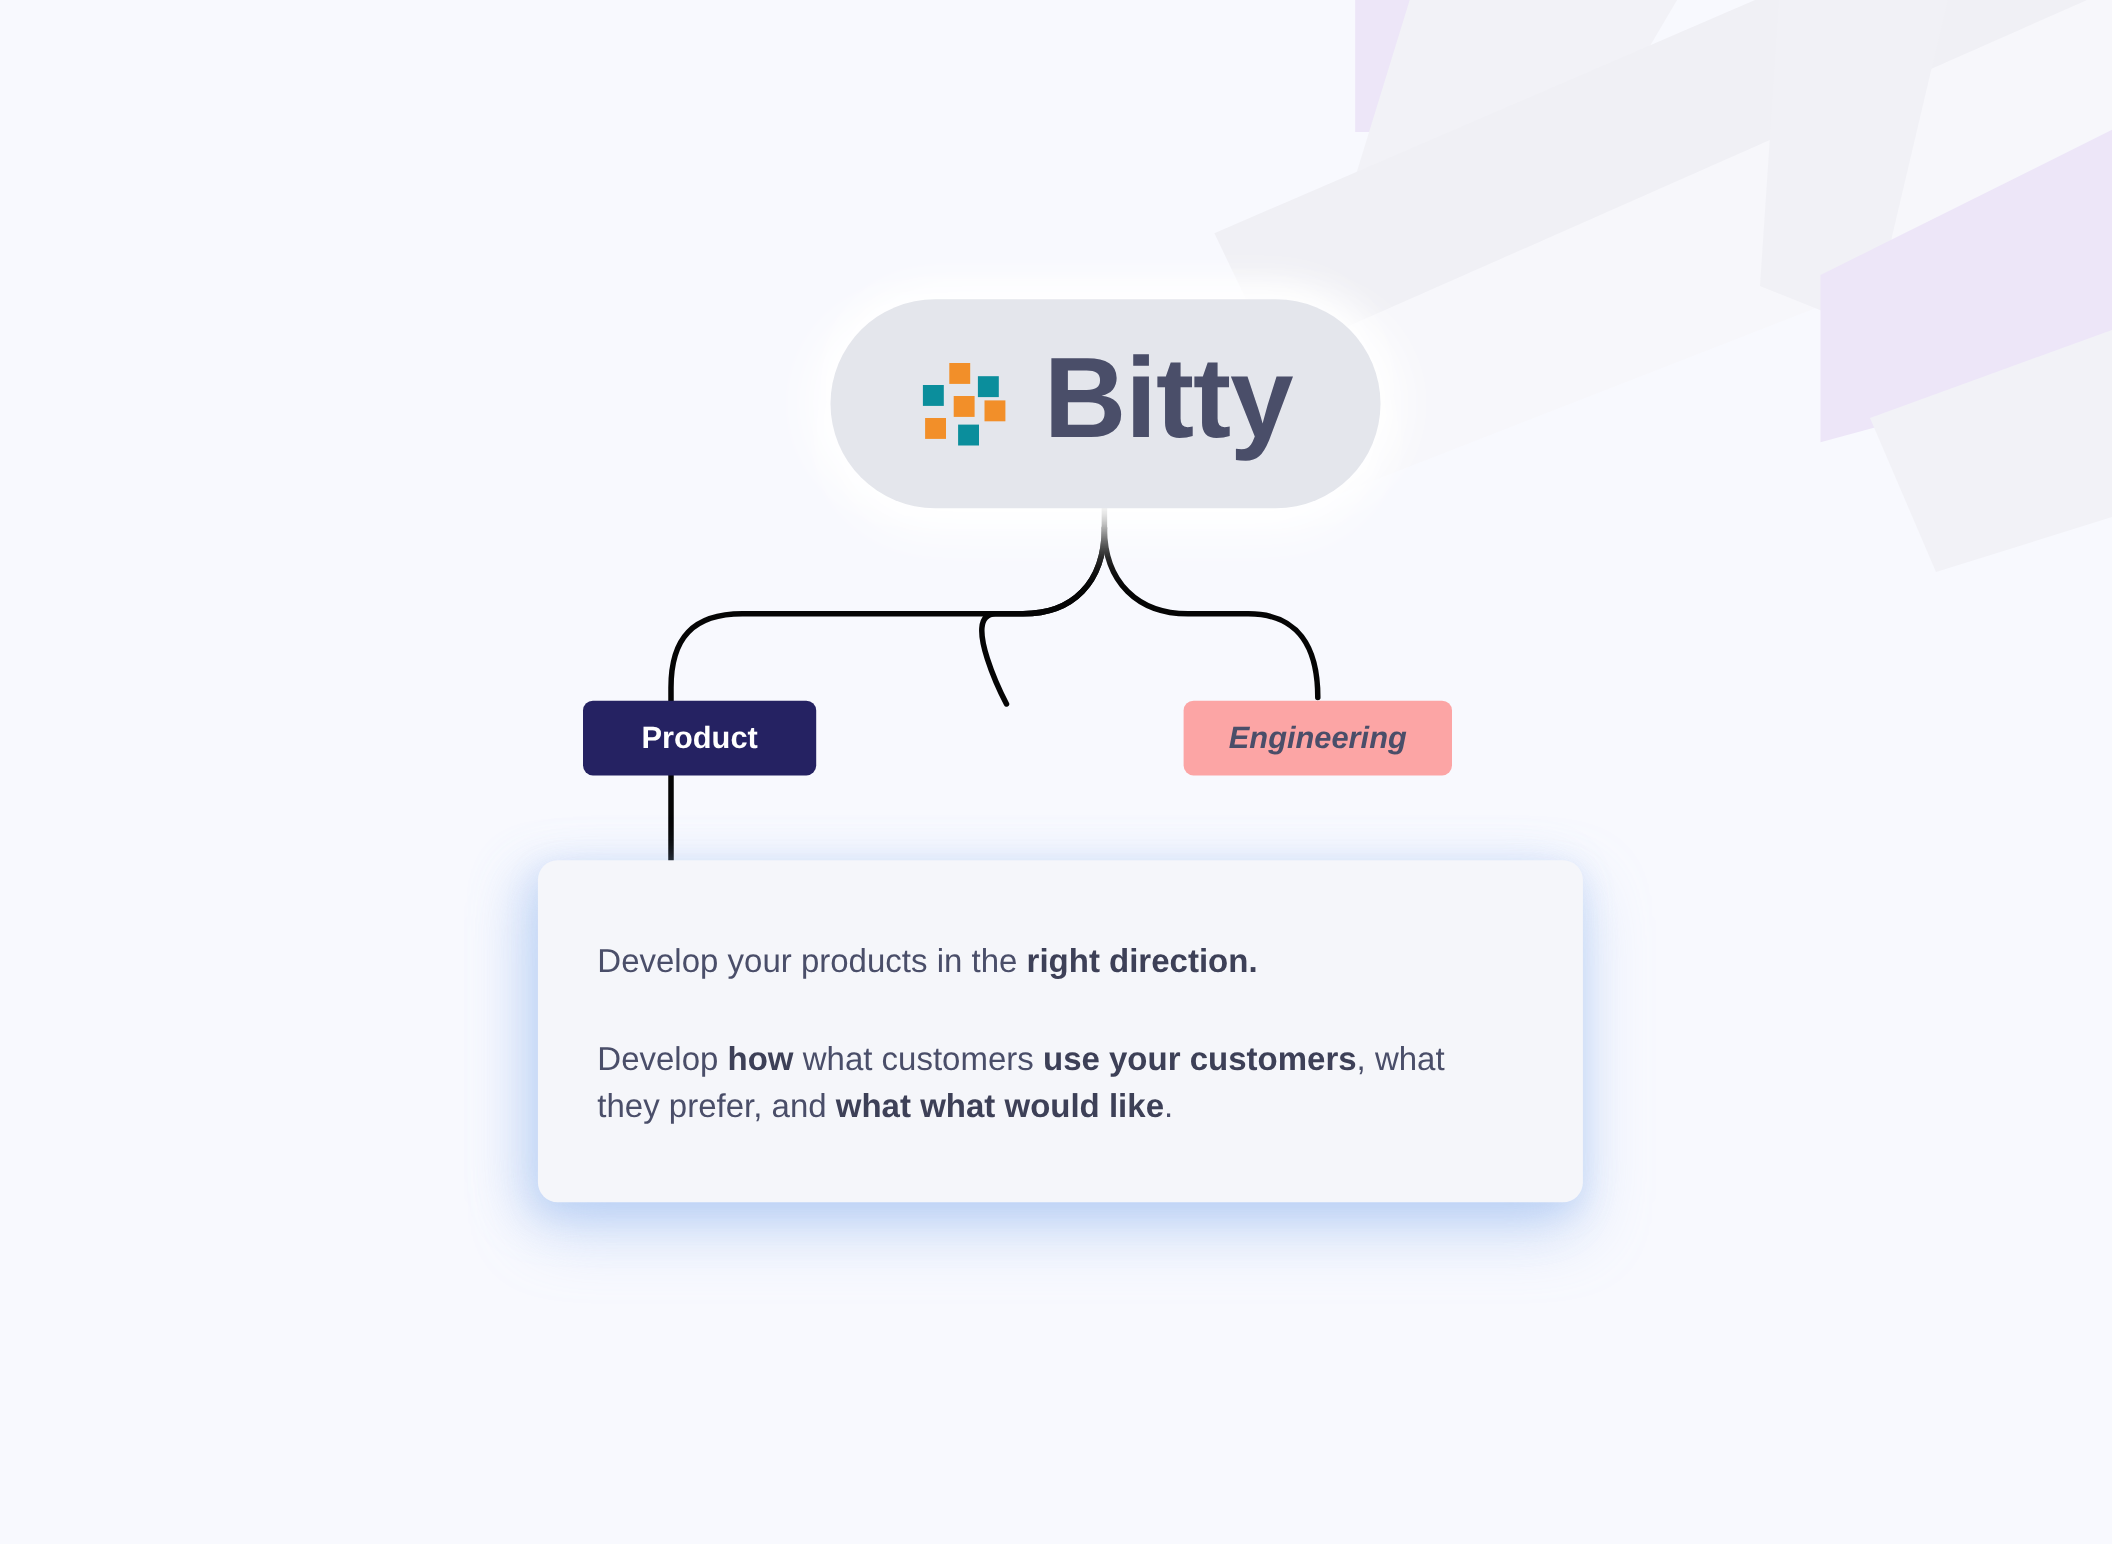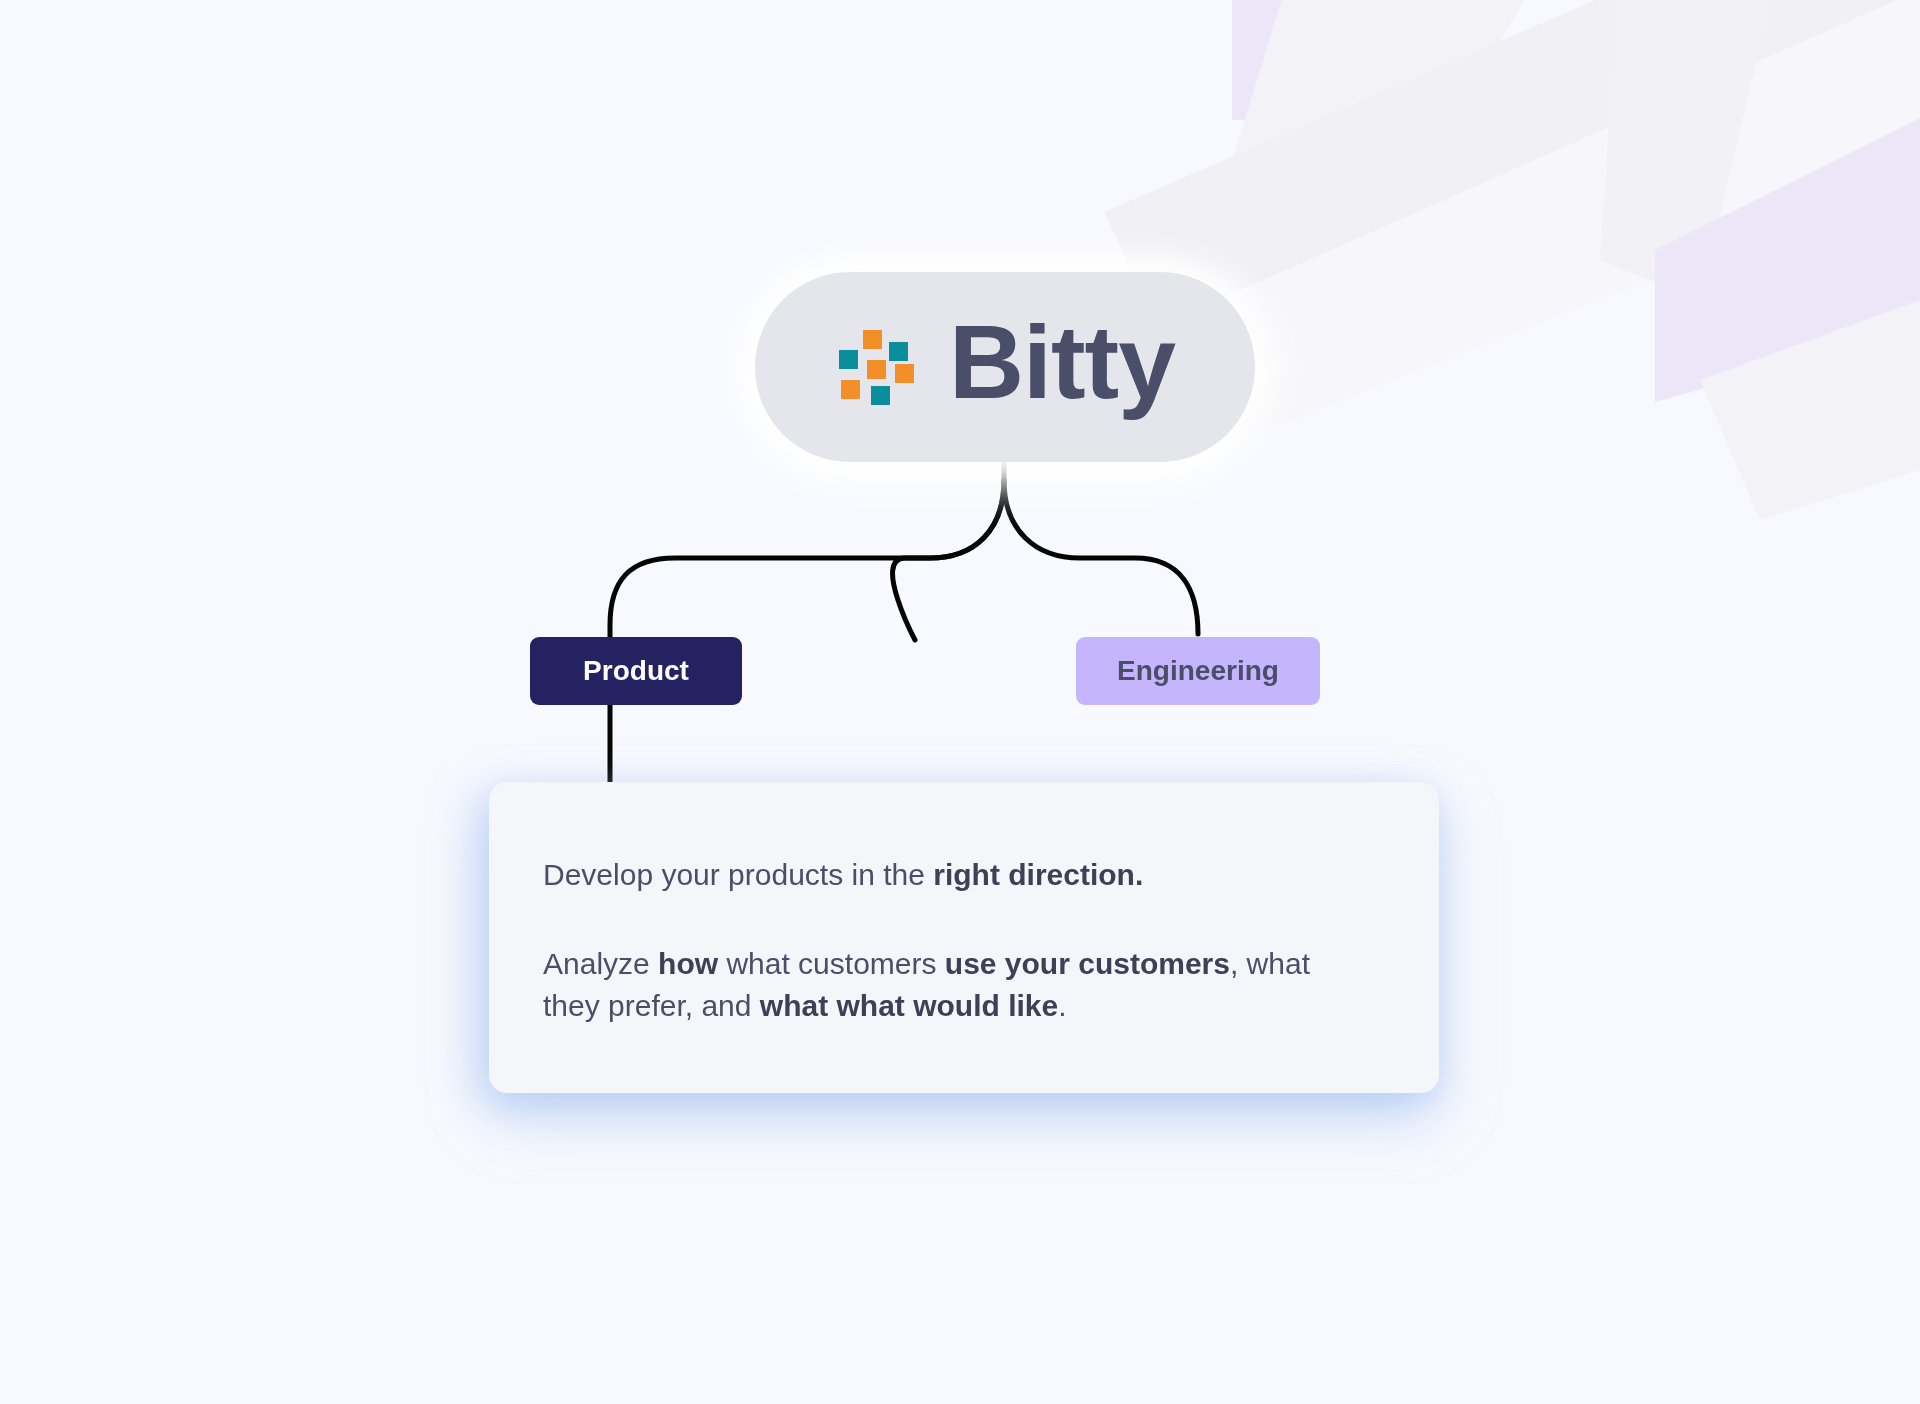--- a/index.html
+++ b/index.html
@@ -168,22 +168,22 @@
         <rect x="36" y="62" width="19" height="19" fill="#0b8e9c"></rect>
       </svg>
     <div class="brand-word" style="color: rgb(74, 78, 105);">Bitty</div>
   </div>
 
   <div class="node is-active" id="node-product" style="background: rgb(37, 34, 98); color: rgb(255, 255, 255);">
     <span>Product</span>
   </div>
 
 
-  <div class="node is-idle" id="node-engineering" style="background: #c4b5fd; color: rgb(74, 78, 105);">
+  <div class="node is-idle" id="node-engineering" style="background: #fca5a5; color: rgb(74, 78, 105); font-style: italic;">
     <span>Engineering</span>
   </div>
 
   <div class="detail-card" style="background: rgb(245, 246, 250);">
     <p class="card-para" id="detail-para-0"><span>Develop your products in the </span><b>right direction.</b></p>
-    <p class="card-para" id="detail-para-1"><span>Analyze </span><b>how</b><span> what customers </span><b>use your customers</b><span>, what they prefer, and </span><b>what what would like</b><span>.</span></p>
+    <p class="card-para" id="detail-para-1"><span>Develop </span><b>how</b><span> what customers </span><b>use your customers</b><span>, what they prefer, and </span><b>what what would like</b><span>.</span></p>
   </div>
 
 </div>
 
 </body></html>

